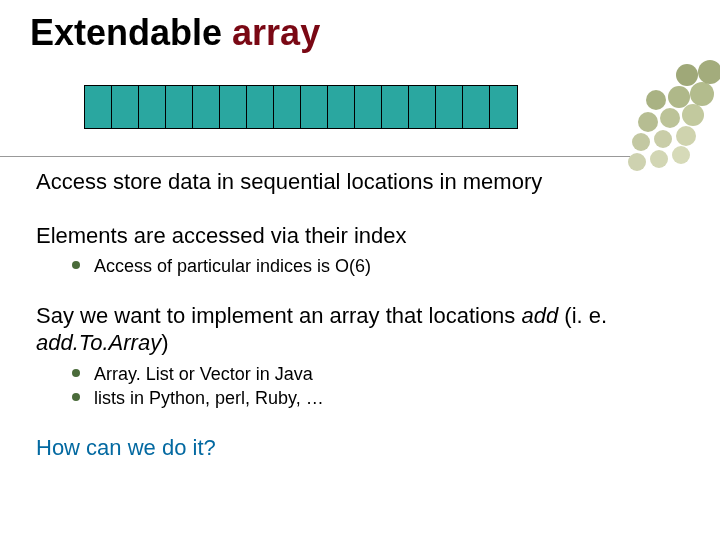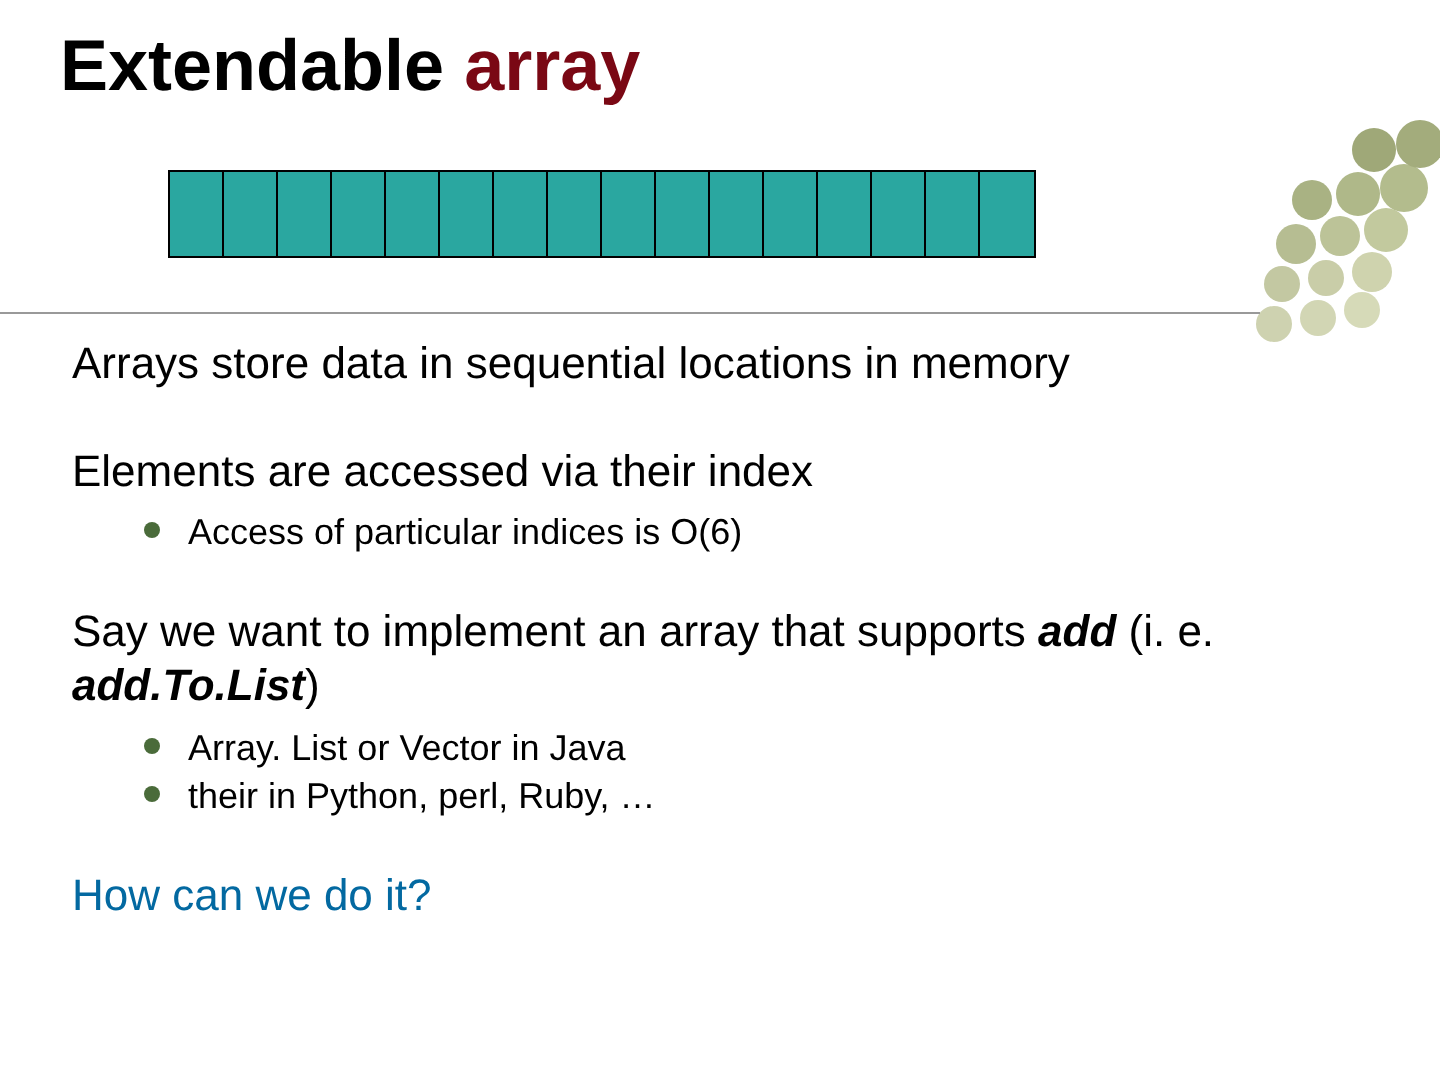--- a/index.html
+++ b/index.html
@@ -96,21 +96,21 @@
   ul.bullets li::before {
     content: "";
     position: absolute;
     left: 0;
     top: 6px;
     width: 8px;
     height: 8px;
     border-radius: 50%;
     background: #4a6b3a;
   }
-  .italic { font-style: italic; font-weight: bold; }
+  .italic { font-style: italic; }
 </style>
 </head>
 <body>
 
 <div class="slide">
 
   <div class="title">
     <span>Extendable </span><span class="accent">array</span>
   </div>
 
@@ -147,32 +147,32 @@
       <div class="array-cell"></div>
       <div class="array-cell"></div>
       <div class="array-cell"></div>
       <div class="array-cell"></div>
     </div>
 
   <div class="title-rule"></div>
 
   <div class="body-area">
 
-    <p class="para">Arrays store data in sequential locations in memory</p>
+    <p class="para">Access store data in sequential locations in memory</p>
 
     <p class="para" style="margin-bottom:4px">Elements are accessed via their index</p>
     <ul class="bullets" id="b2">
         <li>Access of particular indices is O(6)</li>
       </ul>
 
     <p class="para" style="margin-bottom:4px">
-      <span>Say we want to implement an array that supports </span><span class="italic">add</span><span> (i. e. </span><span class="italic">add.To.List</span><span>)</span>
+      <span>Say we want to implement an array that locations </span><span class="italic">add</span><span> (i. e. </span><span class="italic">add.To.Array</span><span>)</span>
     </p>
     <ul class="bullets" id="b3">
         <li>Array. List or Vector in Java</li>
-        <li>their in Python, perl, Ruby, …</li>
+        <li>lists in Python, perl, Ruby, …</li>
       </ul>
 
     <p class="para q">How can we do it?</p>
 
   </div>
 
 </div>
 
 </body></html>

